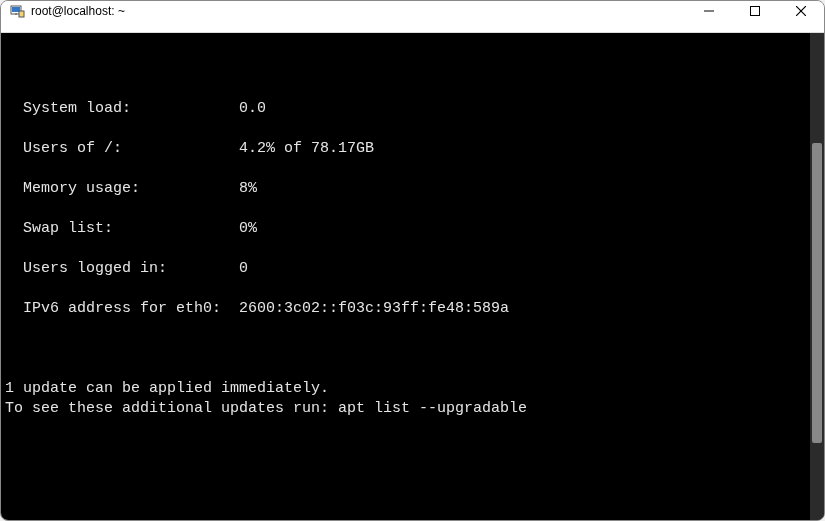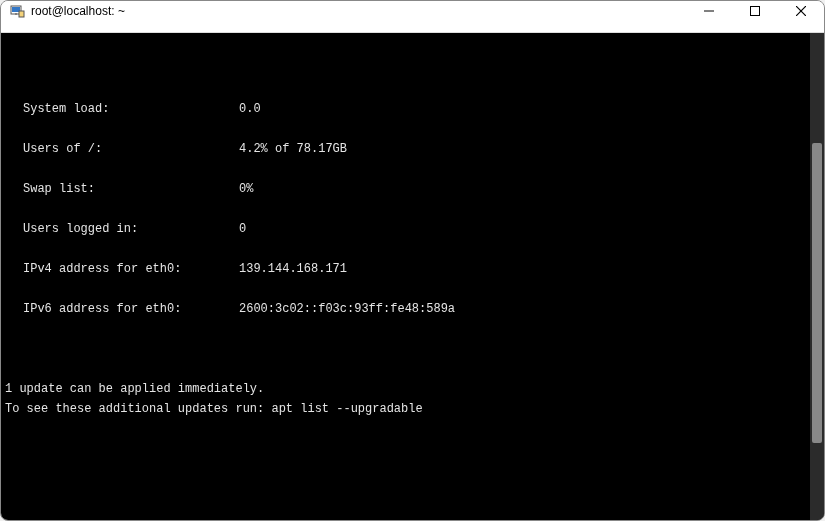--- a/index.html
+++ b/index.html
@@ -39,21 +39,21 @@
       width: 100%;
       height: calc(100% - 32px);
       background: #000;
       display: flex;
     }
     .terminal {
       flex: 1;
       padding: 6px 0 6px 4px;
       color: #e5e5e5;
       font-family: "Consolas", "Courier New", monospace;
-      font-size: 12px;
+      font-size: 15px;
       line-height: 20px;
       white-space: pre;
       overflow: hidden;
     }
     .scrollbar-track {
       width: 14px;
       background: #2b2b2b;
       position: relative;
     }
     .scrollbar-thumb {
@@ -101,23 +101,23 @@
         </svg>
     </button>
   </div>
 </div>
 
 <div class="terminal-wrap">
   <div class="terminal">
 <span class="indent"> </span>
 <span class="stat-row"><span class="stat-label">System load:</span><span>0.0</span></span>
 <span class="stat-row"><span class="stat-label">Users of /:</span><span>4.2% of 78.17GB</span></span>
+<span class="stat-row"><span class="stat-label">Memory usage:</span><span>8%</span></span>
 <span class="stat-row"><span class="stat-label">Swap list:</span><span>0%</span></span>
 <span class="stat-row"><span class="stat-label">Users logged in:</span><span>0</span></span>
-<span class="stat-row"><span class="stat-label">IPv4 address for eth0:</span><span>139.144.168.171</span></span>
 <span class="stat-row"><span class="stat-label">IPv6 address for eth0:</span><span>2600:3c02::f03c:93ff:fe48:589a</span></span>
 <span> </span>
 <span> </span>
 <span>1 update can be applied immediately.</span>
 <span>To see these additional updates run: apt list --upgradable</span>
 <span> </span>
 
 
 
 

